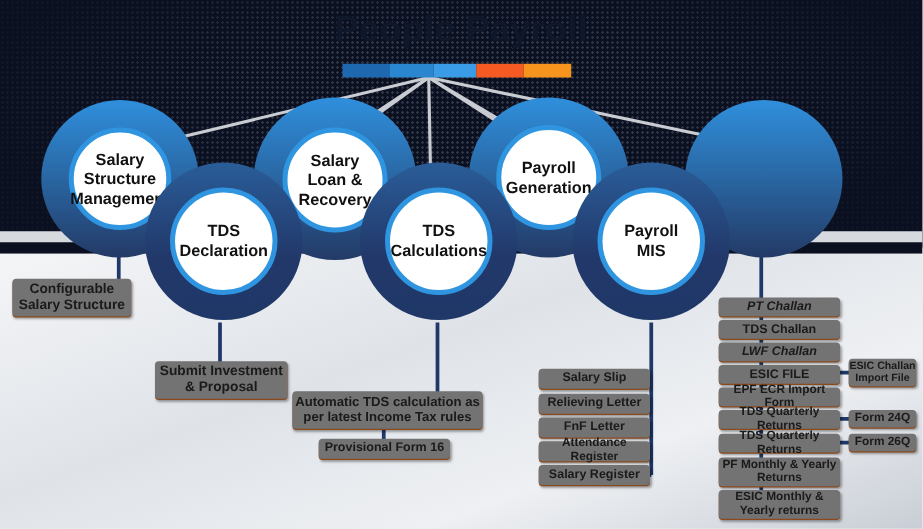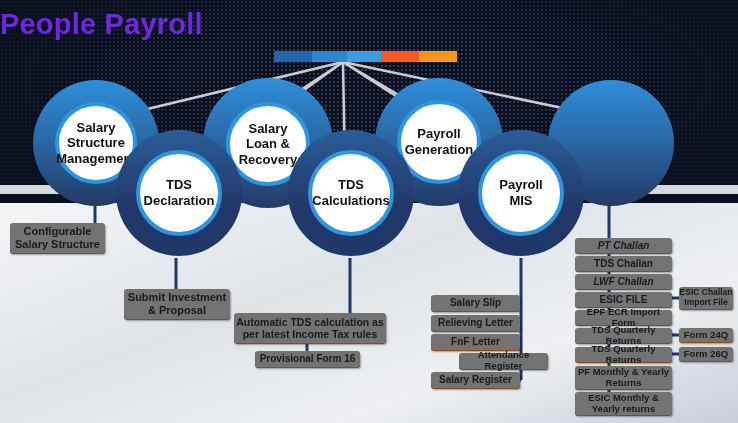--- a/index.html
+++ b/index.html
@@ -5,21 +5,21 @@
   html,body{margin:0;padding:0;}
   body{width:738px;height:423px;overflow:hidden;font-family:"Liberation Sans",sans-serif;position:relative;background:#e9ecef;}
   .top-bg{position:absolute;left:0;top:0;width:738px;height:198px;background:#0b1020;
     background-image:radial-gradient(rgba(120,130,150,0.35) 0.8px, transparent 1.2px);background-size:4px 4px;}
   .top-bg::after{content:"";position:absolute;left:0;top:0;width:100%;height:100%;
     background:radial-gradient(ellipse at 50% 40%, rgba(11,16,32,0) 30%, rgba(11,16,32,0.85) 75%);}
   .band-light{position:absolute;left:0;top:185px;width:738px;height:9px;background:#d6d9de;}
   .band-dark{position:absolute;left:0;top:194px;width:738px;height:9px;background:#0b1020;}
   .bottom-bg{position:absolute;left:0;top:203px;width:738px;height:220px;
     background:linear-gradient(160deg,#f4f5f7 0%,#dfe3e8 40%,#eef0f3 70%,#c9ced6 100%);}
-  .title{position:absolute;left:0;top:8px;width:738px;color:#6d28d9;font-weight:bold;font-size:29px;letter-spacing:0.2px;}
+  .title{position:absolute;left:0;top:8px;width:738px;text-align:center;color:#0f172a;font-weight:bold;font-size:29px;letter-spacing:0.2px;}
   .title-bar{position:absolute;left:274px;top:51px;display:flex;height:11px;}
   .title-bar span{display:block;height:11px;}
   svg.lines{position:absolute;left:0;top:0;}
   .node{position:absolute;border-radius:50%;}
   .ring{position:absolute;border-radius:50%;background:linear-gradient(180deg,#2f8fdc 0%,#2a6aa8 45%,#233a66 100%);}
   .inner{position:absolute;border-radius:50%;background:#fff;border:4px solid #2f95e0;box-sizing:border-box;
     display:flex;align-items:center;justify-content:center;text-align:center;color:#111;font-weight:bold;font-size:13px;line-height:1.2;}
   .box{position:absolute;background:#737373;color:#1a1a1a;font-weight:bold;border-radius:3px;text-align:center;
     box-shadow:0 1px 0 #8a4a1c, 1px 2px 2px rgba(0,0,0,0.35);display:flex;align-items:center;justify-content:center;line-height:1.15;}
 </style>
@@ -112,21 +112,21 @@
 <div class="box" style="left:10px;top:223px;width:95px;height:30px;font-size:11px;">Configurable Salary Structure</div>
 
 <div class="box" style="left:124px;top:289px;width:106px;height:30px;font-size:11px;">Submit Investment &amp; Proposal</div>
 
 <div class="box" style="left:234px;top:313px;width:152px;height:30px;font-size:10.5px;">Automatic TDS calculation as per latest Income Tax rules</div>
 <div class="box" style="left:255px;top:351px;width:105px;height:16px;font-size:10px;">Provisional Form 16</div>
 
 <div class="box" style="left:431px;top:295px;width:89px;height:16px;font-size:10px;">Salary Slip</div>
 <div class="box" style="left:431px;top:315px;width:89px;height:16px;font-size:10px;">Relieving Letter</div>
 <div class="box" style="left:431px;top:334px;width:89px;height:16px;font-size:10px;">FnF Letter</div>
-<div class="box" style="left:431px;top:353px;width:89px;height:16px;font-size:9.5px;margin-left:28px;">Attendance Register</div>
+<div class="box" style="left:431px;top:353px;width:89px;height:16px;font-size:9.5px;">Attendance Register</div>
 <div class="box" style="left:431px;top:372px;width:89px;height:16px;font-size:10px;">Salary Register</div>
 
 <div class="box" style="left:575px;top:238px;width:97px;height:15px;font-size:10px;font-style:italic;">PT Challan</div>
 <div class="box" style="left:575px;top:256px;width:97px;height:15px;font-size:10px;">TDS Challan</div>
 <div class="box" style="left:575px;top:274px;width:97px;height:15px;font-size:10px;font-style:italic;">LWF Challan</div>
 <div class="box" style="left:575px;top:292px;width:97px;height:15px;font-size:10px;">ESIC FILE</div>
 <div class="box" style="left:575px;top:310px;width:97px;height:15px;font-size:9.5px;">EPF ECR Import Form</div>
 <div class="box" style="left:575px;top:328px;width:97px;height:15px;font-size:9.5px;">TDS Quarterly Returns</div>
 <div class="box" style="left:575px;top:347px;width:97px;height:15px;font-size:9.5px;">TDS Quarterly Returns</div>
 <div class="box" style="left:575px;top:366px;width:97px;height:23px;font-size:9.5px;">PF Monthly &amp; Yearly Returns</div>

